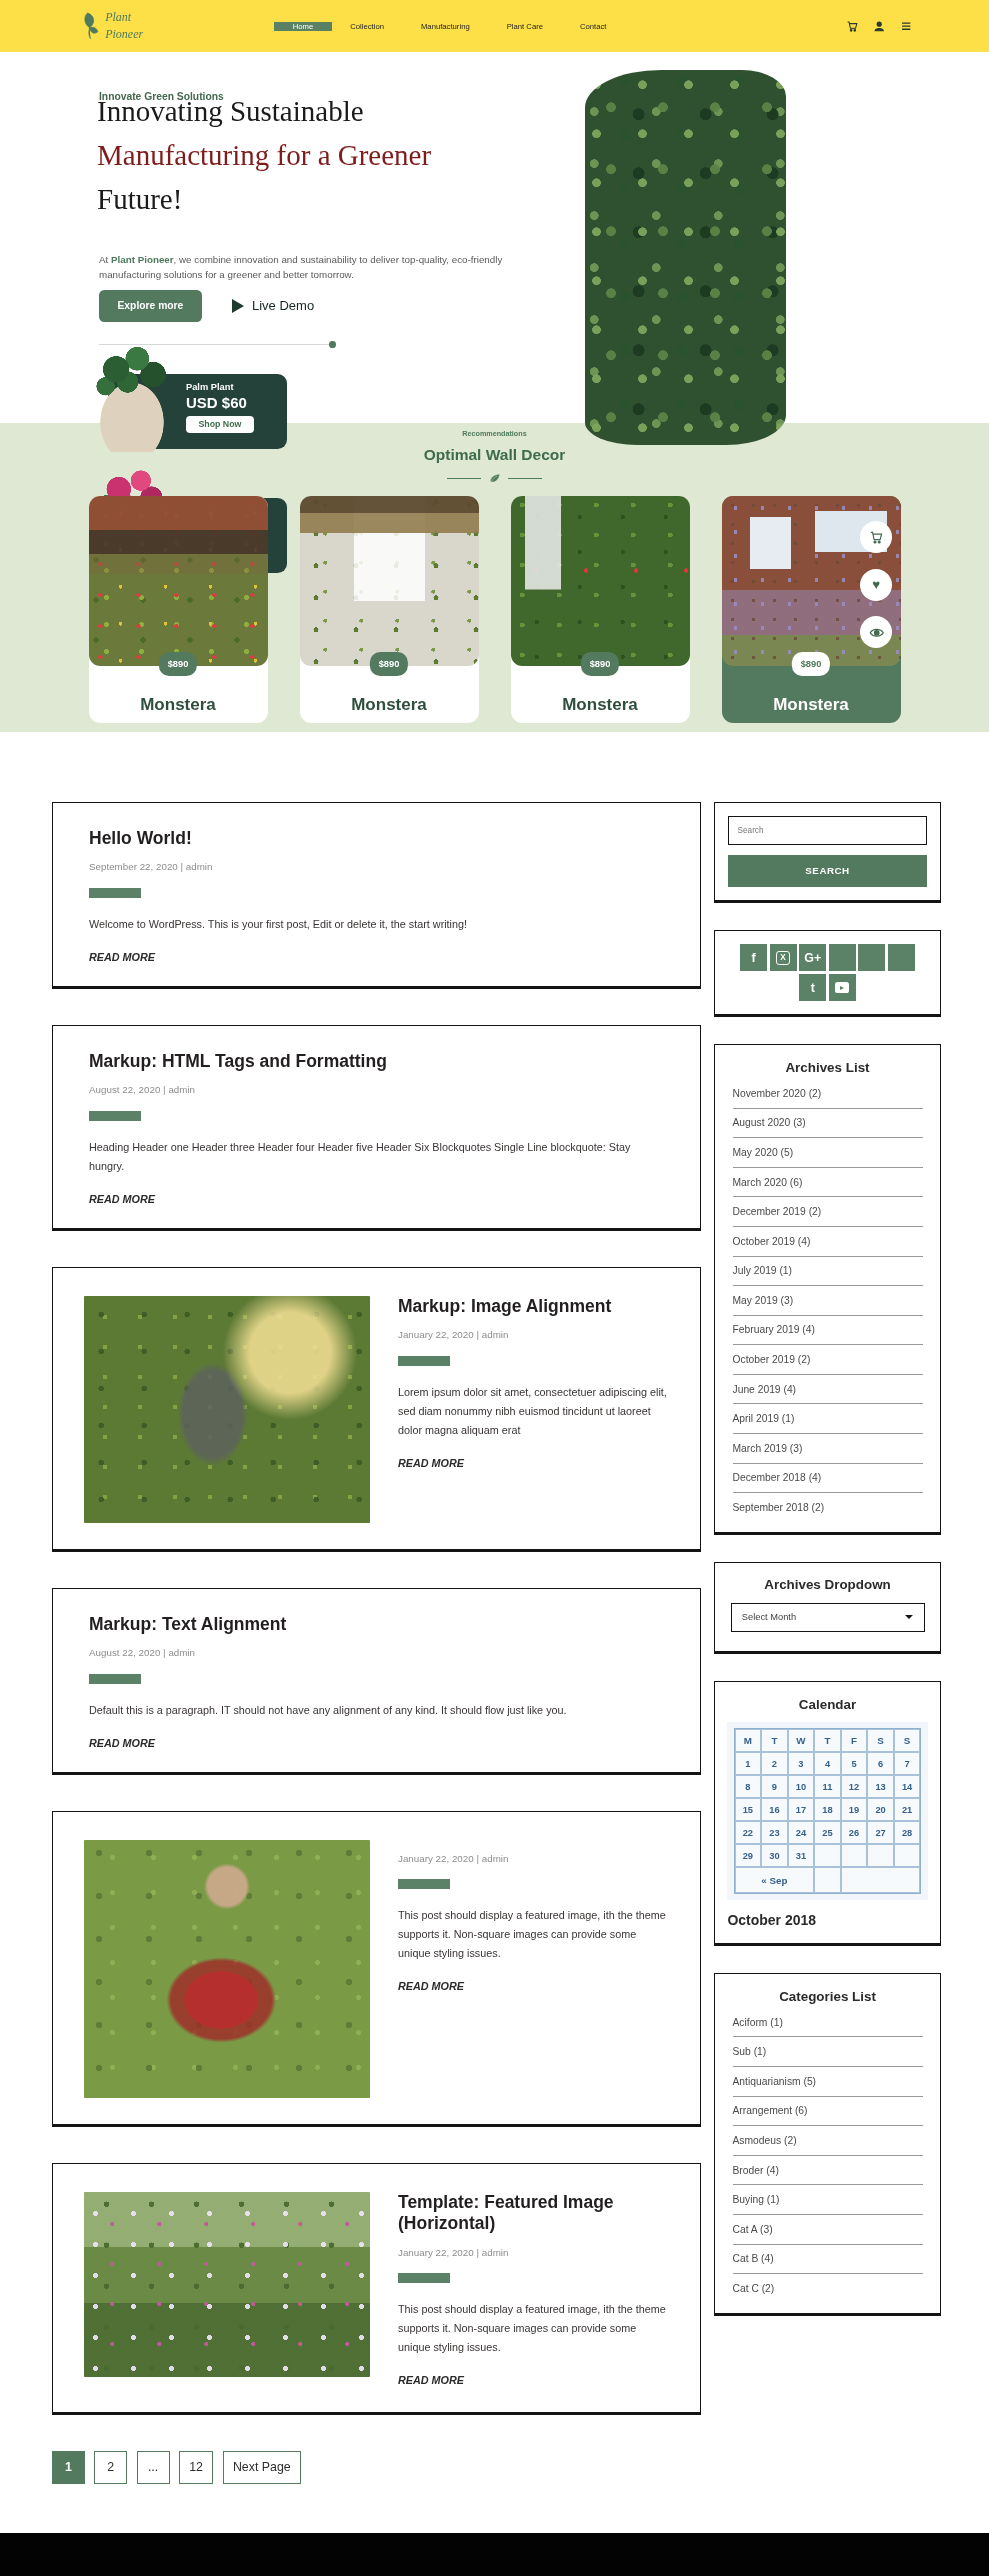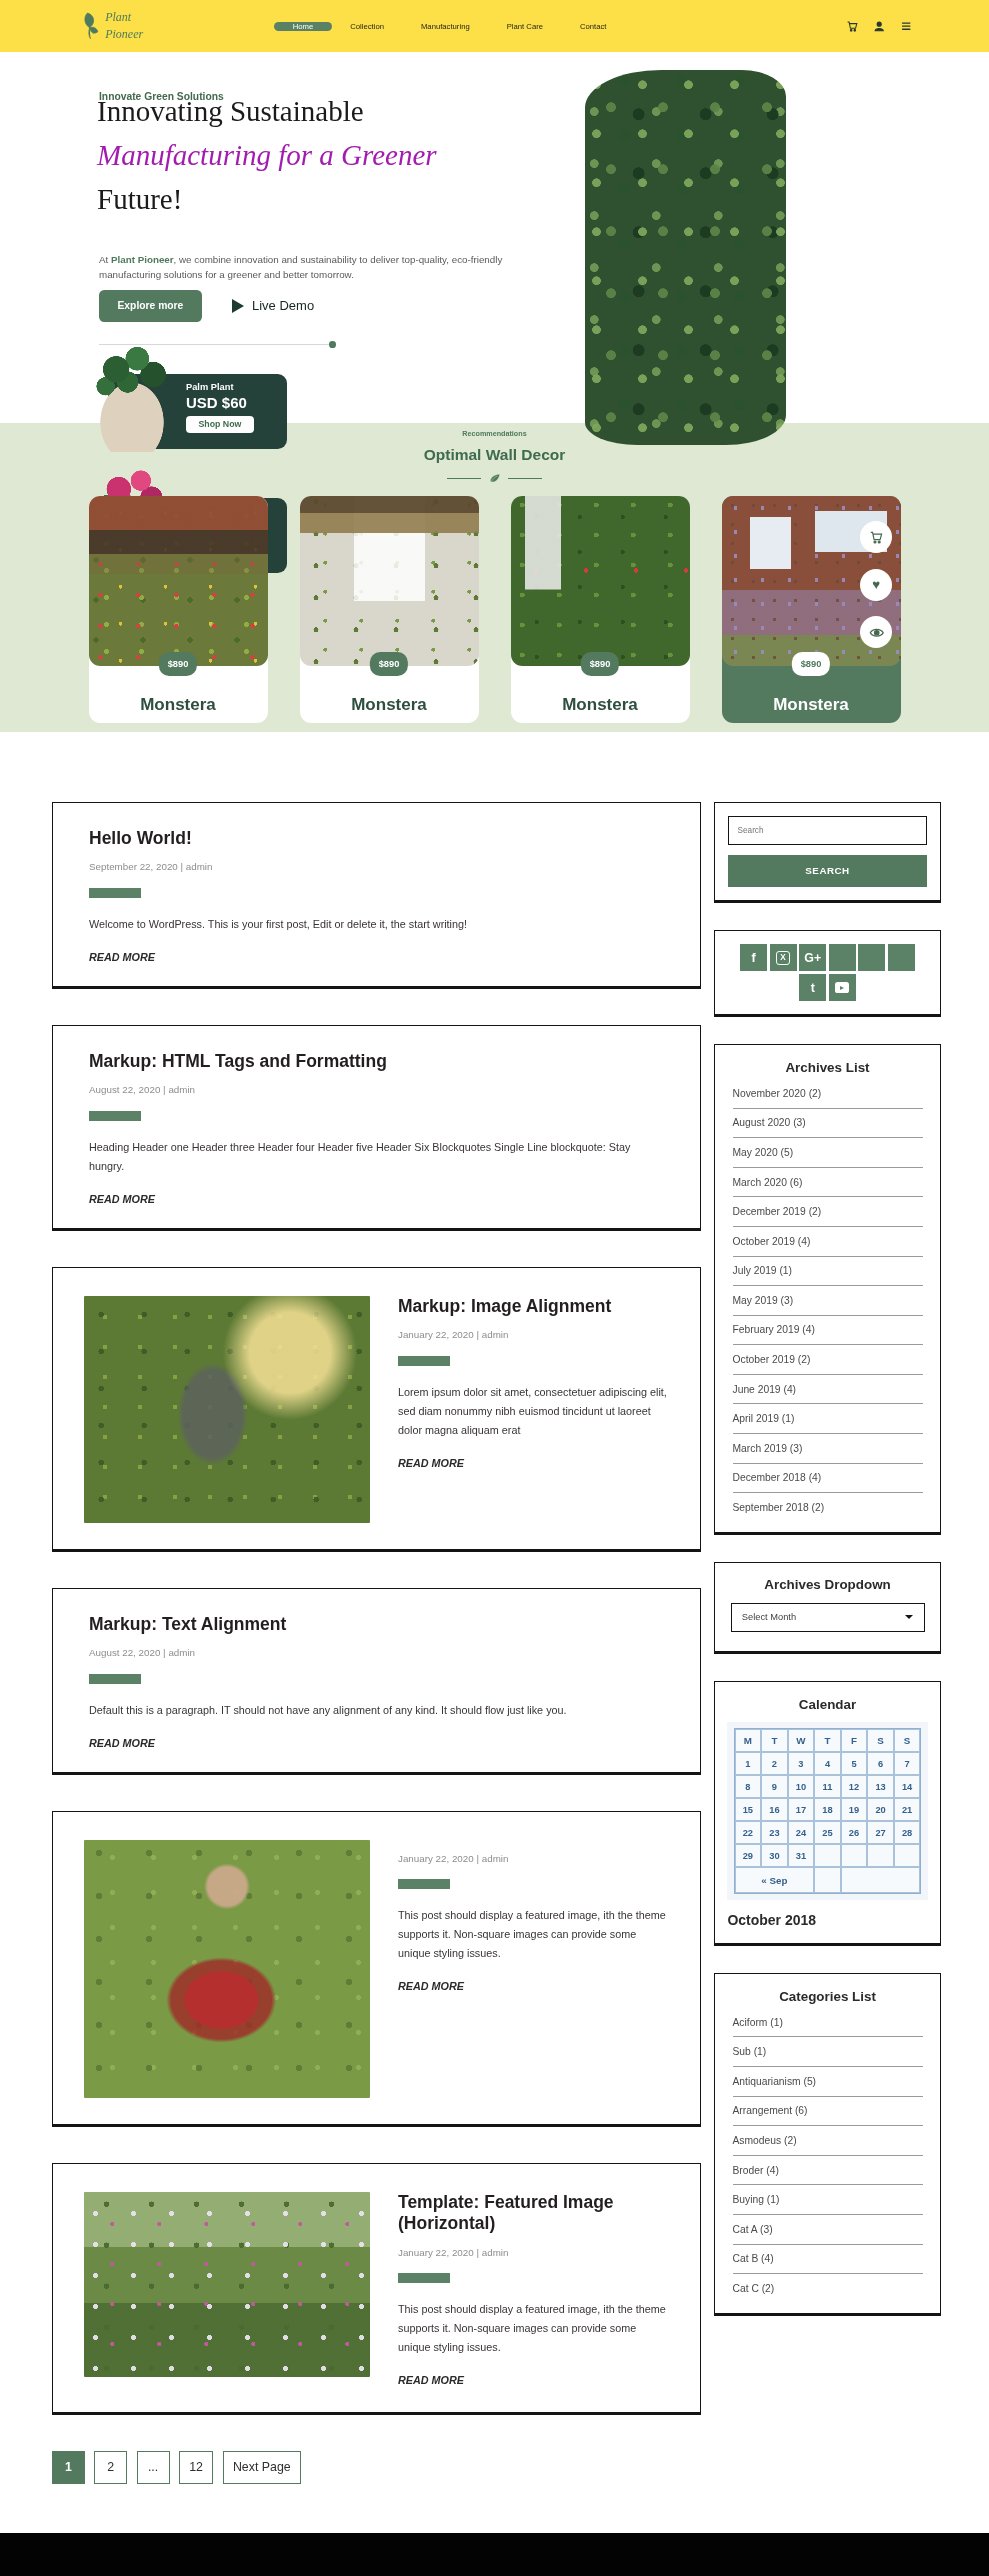--- a/index.html
+++ b/index.html
@@ -5,30 +5,30 @@
   * { margin:0; padding:0; box-sizing:border-box; }
   body { font-family:"Liberation Sans", sans-serif; background:#fff; }
   .page { width:989px; position:relative; background:#fff; }
 
   
   .header { height:52px; display:flex; align-items:center; background:#fde047; position:relative; z-index:2; }
   .logo { margin-left:77px; display:flex; align-items:center; gap:5.2px; }
   .logo-text { font-family:"Liberation Serif", serif; font-style:italic; color:#4e7a5d; font-size:12px; line-height:1.45; }
   .nav { display:flex; align-items:stretch; margin-left:131px; }
   .nav-item { display:flex; align-items:center; padding:0 18.5px; font-size:7.7px; color:#1f1f1f; cursor:pointer; }
-  .nav-item.active { background:#5a8164; color:#fff;border-radius:13px; }
+  .nav-item.active { background:#5a8164; color:#fff; }
   .header-icons { margin-left:auto; margin-right:77px; display:flex; align-items:center; gap:14.4px; }
   .hicon { width:12.4px; height:12.4px; display:flex; align-items:center; justify-content:center; cursor:pointer; }
   .hicon svg { stroke:#27382e; fill:none; stroke-width:2; }
 
   
   .hero { position:relative; height:371px; background:#fff; }
   .hero-eyebrow { position:absolute; left:99px; top:39px; color:#44694f; font-weight:bold; font-size:10.3px; }
   .hero-title { position:absolute; left:97px; top:37px; font-family:"Liberation Serif", serif; font-size:29px; line-height:1.52; color:#1b1b1b; }
-  .hero-title .green-line { color:#a21caf;font-style:italic; }
+  .hero-title .green-line { color:#7f1d1d; }
   .hero-desc { position:absolute; left:99px; top:200px; width:422px; font-size:9.8px; color:#5a5a5a; line-height:1.55; }
   .hero-desc .brand { color:#4e7a5d; font-weight:bold; }
   .hero-cta { position:absolute; left:99px; top:238px; display:flex; align-items:center; gap:30px; }
   .explore-btn { background:#53795f; color:#fff; font-weight:bold; font-size:10.3px; padding:10.3px 18.5px; border-radius:5.2px; border:none; cursor:pointer; }
   .live-demo { display:flex; align-items:center; gap:8.2px; font-size:13px; color:#16281f; cursor:pointer; }
   .play-tri { width:0; height:0; border-left:12.4px solid #1d3b2f; border-top:7.7px solid transparent; border-bottom:7.7px solid transparent; }
   .hero-slider { position:absolute; left:99px; top:292px; width:234px; height:1px; background:#d8d8d8; }
   .slider-dot { position:absolute; right:-3.1px; top:-3.1px; width:6.7px; height:6.7px; border-radius:50%; background:#4e7a5d; cursor:pointer; }
   .hero-products { position:absolute; left:108px; top:322px; display:flex; gap:49px;flex-direction:column; }
   .product-card { position:relative; width:179px; height:75px; background:#24413a; border-radius:9.3px; color:#fff; padding:8.2px 10.3px 8.2px 78px; }

